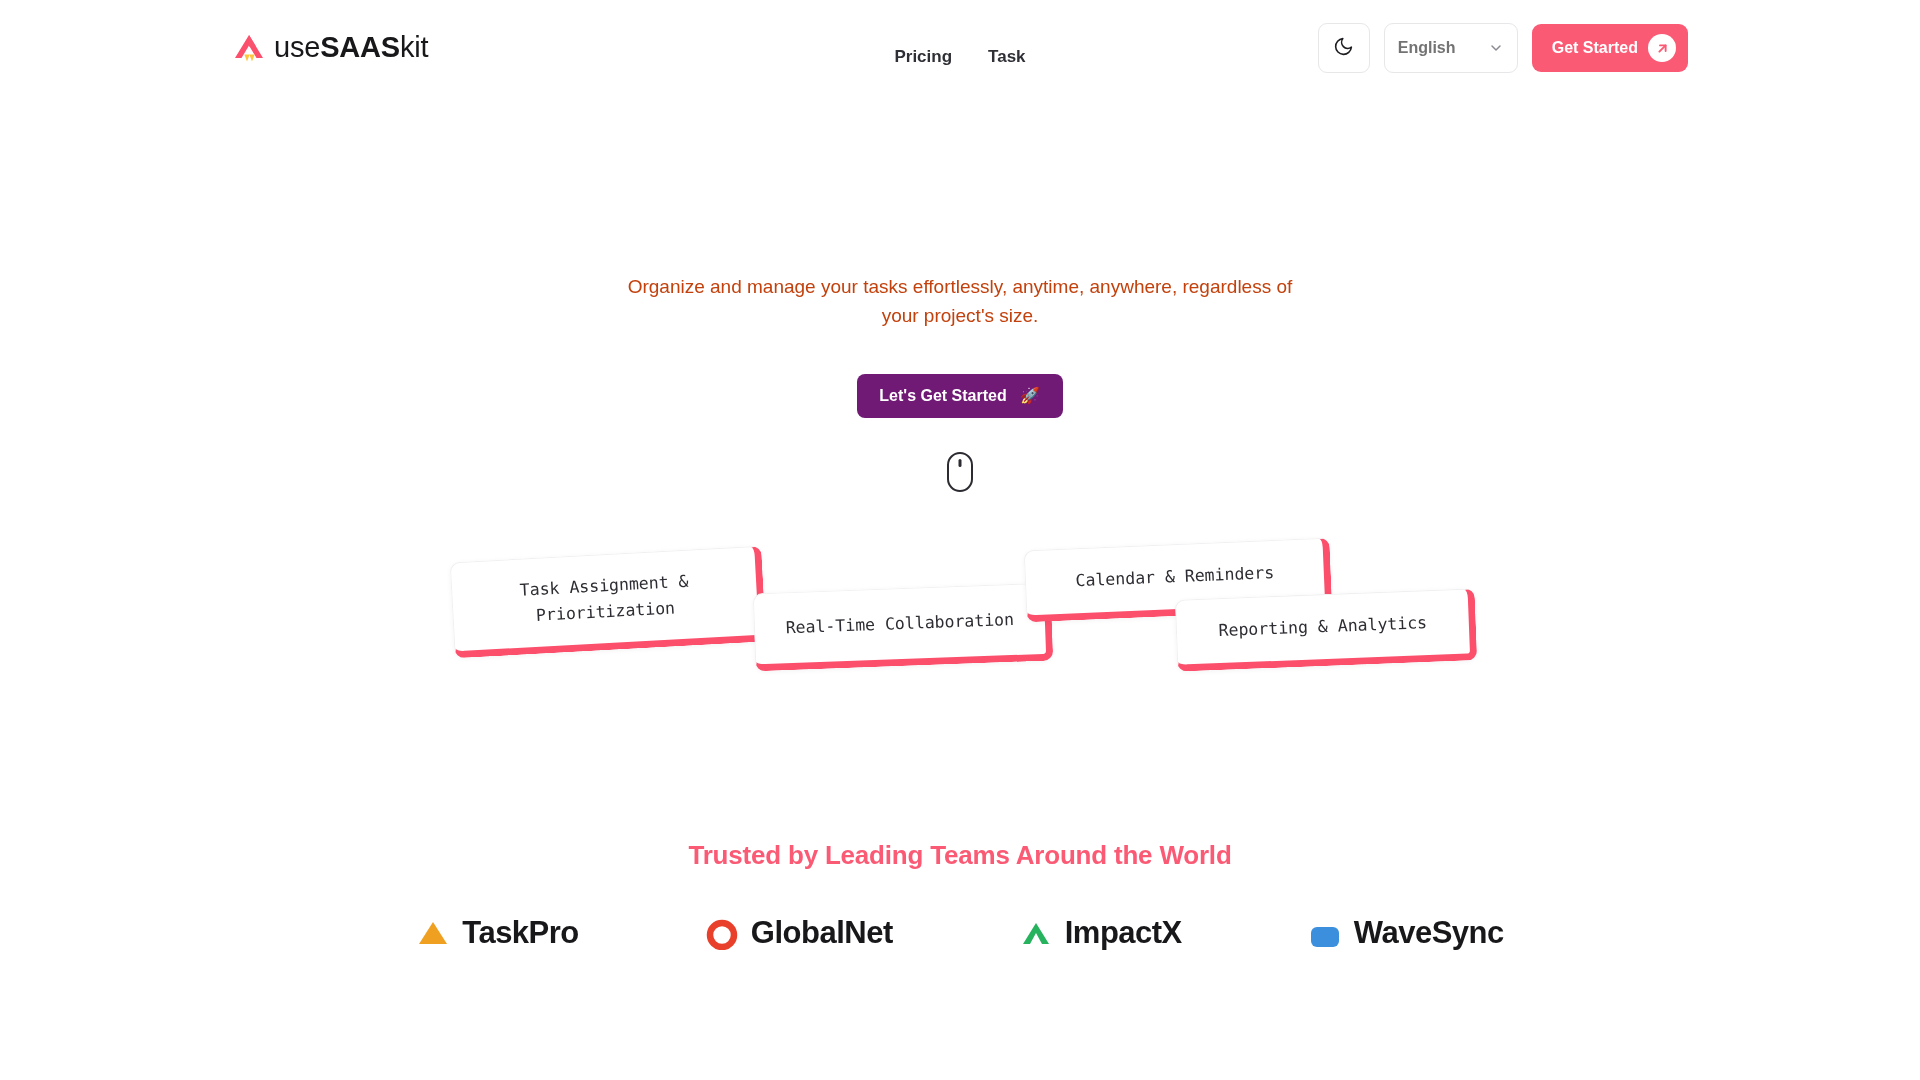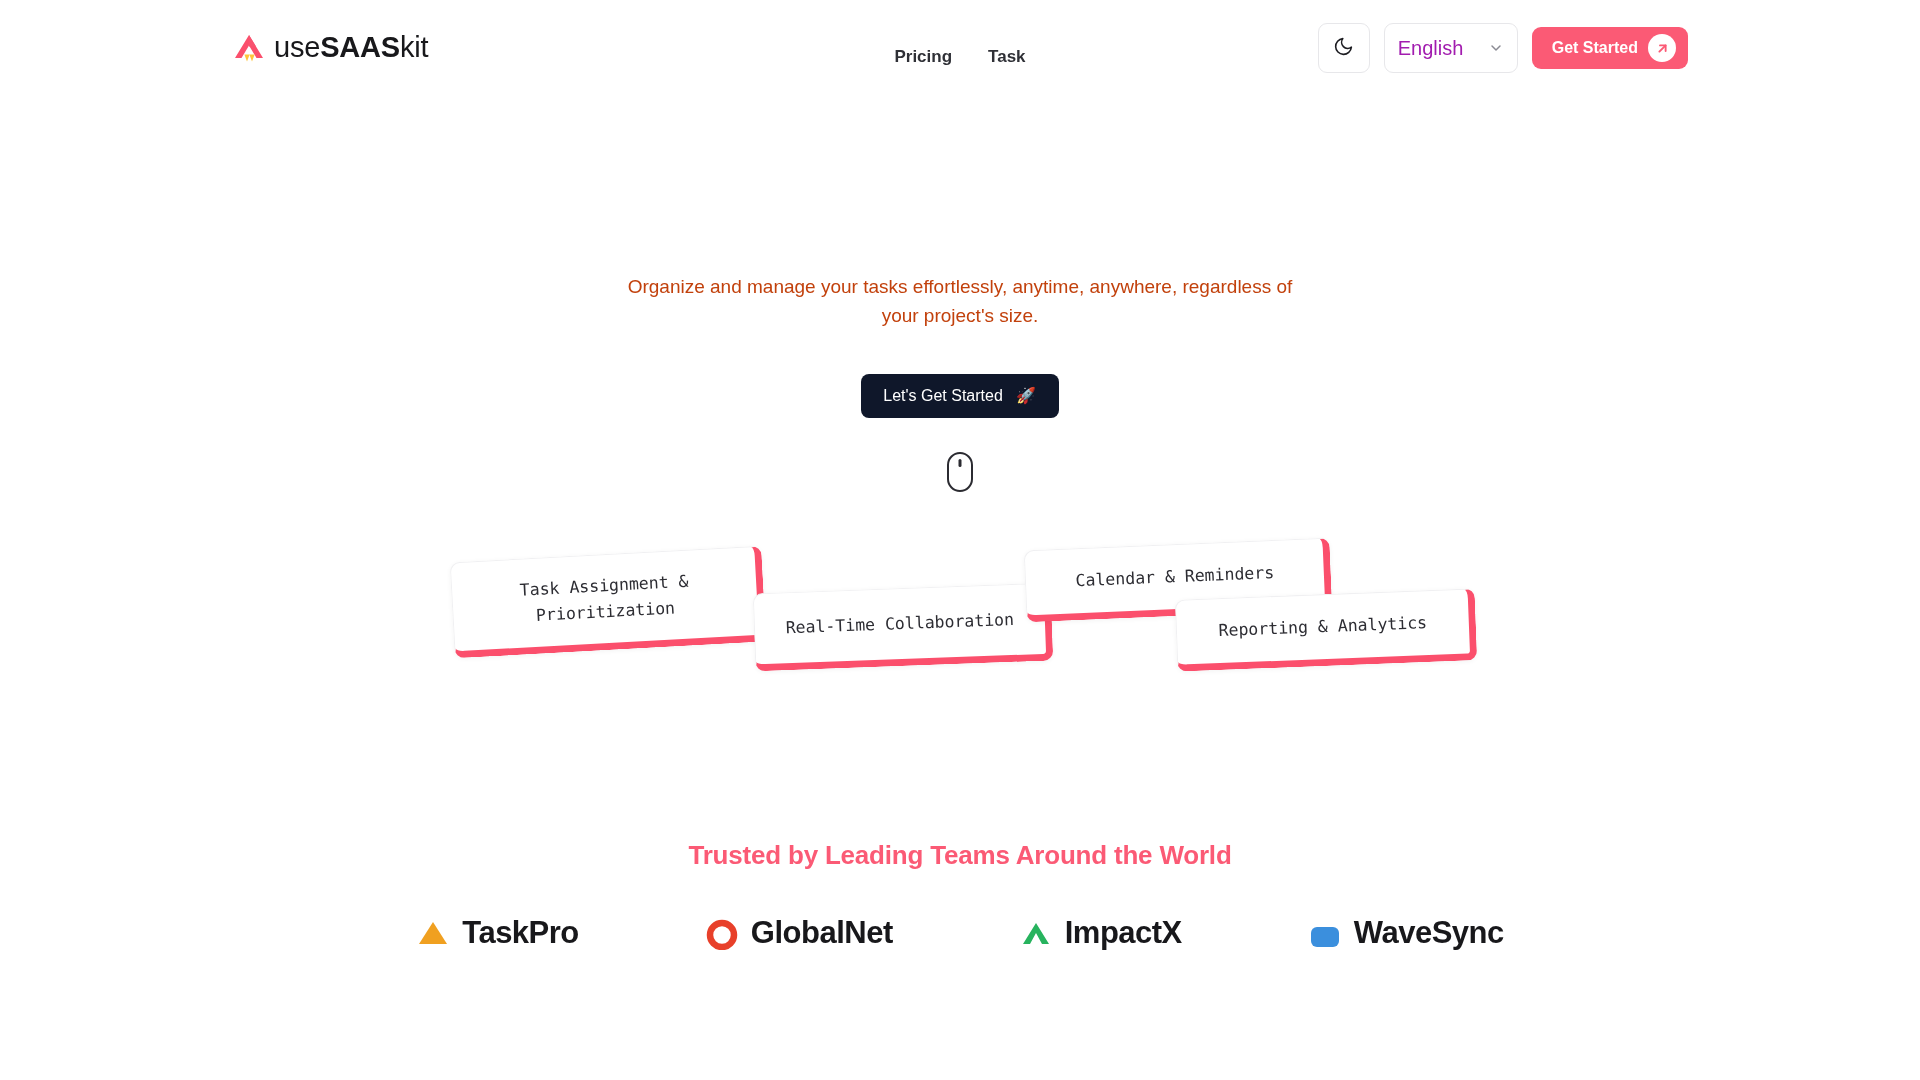--- a/index.html
+++ b/index.html
@@ -92,32 +92,32 @@
     height: 50px;
     border: 1px solid #e7e7ea;
     border-radius: 9px;
     background: #fff;
     display: flex;
     align-items: center;
     padding: 0 13px;
     cursor: pointer;
   }
   .lang-label {
-    font-size: 20px;
-    color: #a21caf;
-    font-weight: 400;
+    font-size: 16px;
+    color: #737373;
+    font-weight: 700;
   }
   .chev {
     margin-left: auto;
     color: #8a8a93;
     display: flex;
   }
 
   .cta-header {
-    height: 42px;
+    height: 48px;
     border: 0;
     border-radius: 9px;
     background: #fb5a75;
     color: #fff;
     font-family: inherit;
     font-size: 16px;
     font-weight: 700;
     display: flex;
     align-items: center;
     gap: 10px;
@@ -163,25 +163,25 @@
 
   .hero-cta-wrap {
     margin-top: 43px;
     display: flex;
     justify-content: center;
   }
 
   .cta-hero {
     border: 0;
     border-radius: 8px;
-    background: #0f172a;
+    background: #701a75;
     color: #fff;
     font-family: inherit;
     font-size: 16px;
-    font-weight: 400;
+    font-weight: 700;
     height: 44px;
     padding: 0 22px;
     display: inline-flex;
     align-items: center;
     gap: 14px;
     cursor: pointer;
     white-space: nowrap;
   }
   .cta-rocket { font-size: 16px; line-height: 1; }
 

